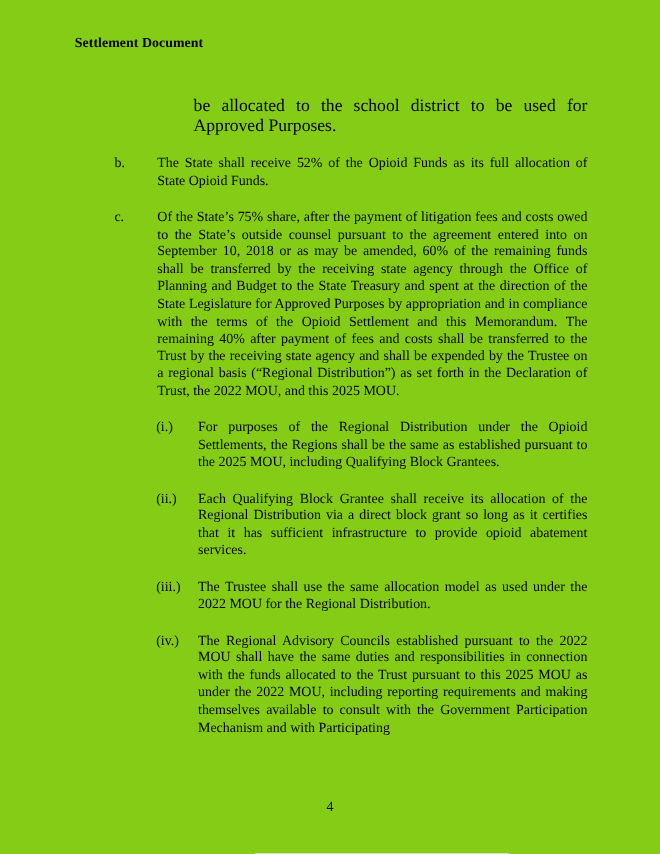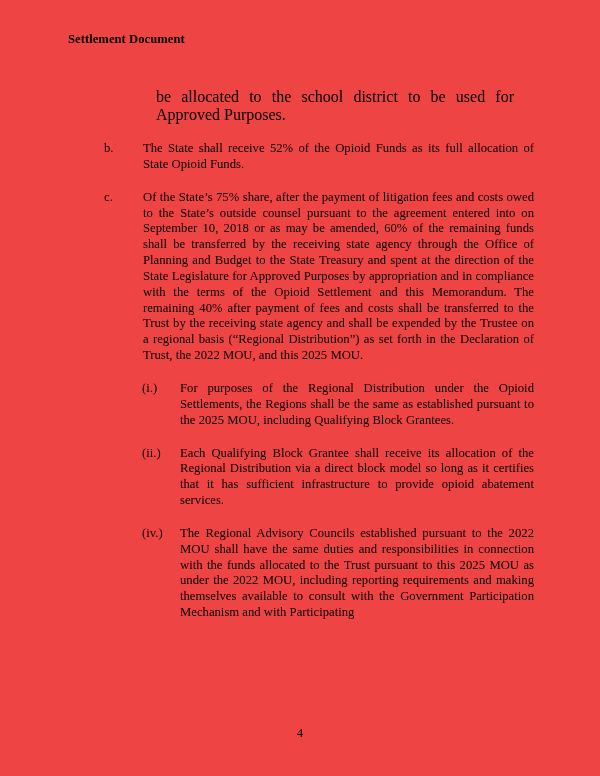--- a/index.html
+++ b/index.html
@@ -9,21 +9,21 @@
     background: #ffffff;
   }
   body {
     font-family: "Liberation Serif", "DejaVu Serif", serif;
     color: #000000;
   }
   .page {
     position: relative;
     width: 600px;
     height: 776px;
-    background: #ef4444;
+    background: #84cc16;
     overflow: hidden;
   }
 
   
   .doc-header {
     position: absolute;
     left: 68px;
     top: 32px;
     width: 470px;
     font-weight: bold;
@@ -64,21 +64,21 @@
     hyphens: none;
   }
   
   .para.j-all { text-align-last: left; }
 
   
   .lvl1 > .marker { width: 39px; }
 
   
   .cont {
-    margin-left: 52px;
+    margin-left: 72px;
     width: 358px;
   }
 
   
   .lvl2 {
     margin-left: 38px;
     width: 392px;
   }
   .lvl2 > .marker { width: 38px; }
 
@@ -121,23 +121,27 @@
       <span class="para">Of the State’s 75% share, after the payment of litigation fees and costs owed to the State’s outside counsel pursuant to the agreement entered into on September 10, 2018 or as may be amended, 60% of the remaining funds shall be transferred by the receiving state agency through the Office of Planning and Budget to the State Treasury and spent at the direction of the State Legislature for Approved Purposes by appropriation and in compliance with the terms of the Opioid Settlement and this Memorandum.  The remaining 40% after payment of fees and costs shall be transferred to the Trust by the receiving state agency and shall be expended by the Trustee on a regional basis (“Regional Distribution”) as set forth in the Declaration of Trust, the 2022 MOU, and this 2025 MOU.</span>
     </div>
 
     <div class="blk lvl2 gap-lg">
       <span class="marker">(i.)</span>
       <span class="para">For purposes of the Regional Distribution under the Opioid Settlements, the Regions shall be the same as established pursuant to the 2025 MOU, including Qualifying Block Grantees.</span>
     </div>
 
     <div class="blk lvl2 gap-lg">
       <span class="marker">(ii.)</span>
-      <span class="para">Each Qualifying Block Grantee shall receive its allocation of the Regional Distribution via a direct block model so long as it certifies that it has sufficient infrastructure to provide opioid abatement services.</span>
+      <span class="para">Each Qualifying Block Grantee shall receive its allocation of the Regional Distribution via a direct block grant so long as it certifies that it has sufficient infrastructure to provide opioid abatement services.</span>
     </div>
 
+    <div class="blk lvl2 gap-lg">
+      <span class="marker">(iii.)</span>
+      <span class="para">The Trustee shall use the same allocation model as used under the 2022 MOU for the Regional Distribution.</span>
+    </div>
 
     <div class="blk lvl2 gap-lg">
       <span class="marker">(iv.)</span>
       <span class="para j-all">The Regional Advisory Councils established pursuant to the 2022 MOU shall have the same duties and responsibilities in connection with the funds allocated to the Trust pursuant to this 2025 MOU as under the 2022 MOU, including reporting requirements and making themselves available to consult with the Government Participation Mechanism and with Participating</span>
     </div>
 
   </div>
 
   <div class="page-number">4</div>
 

